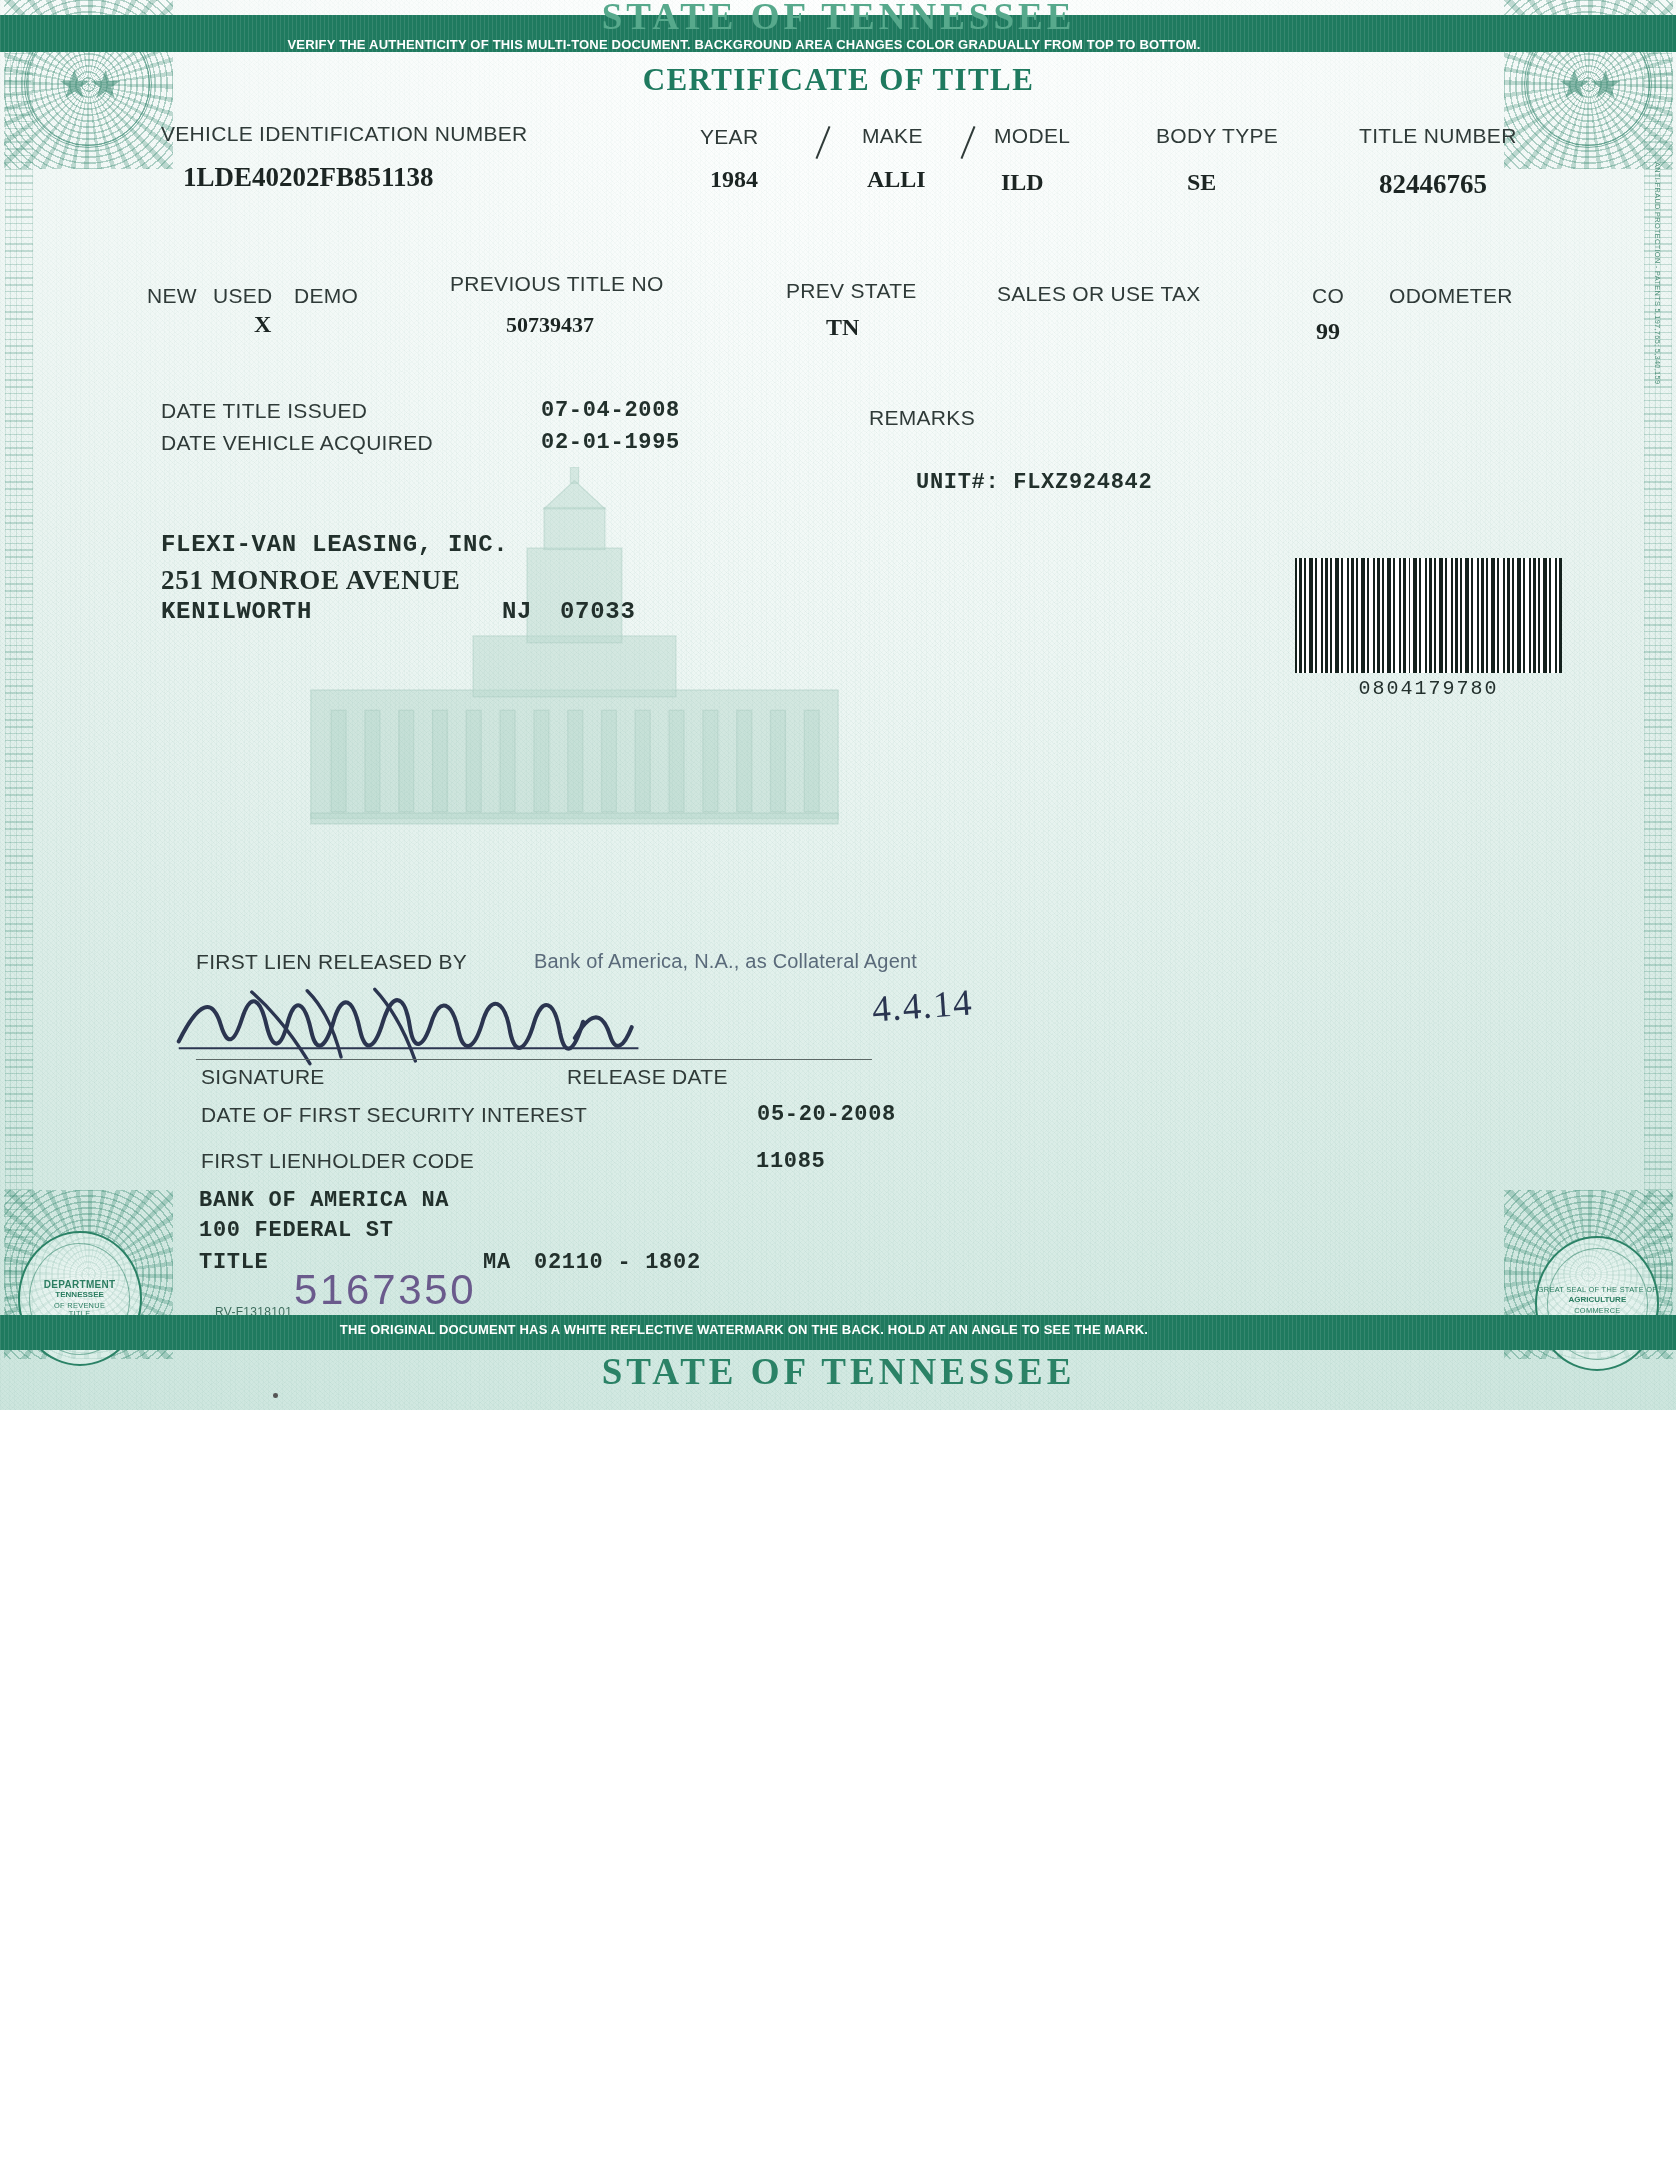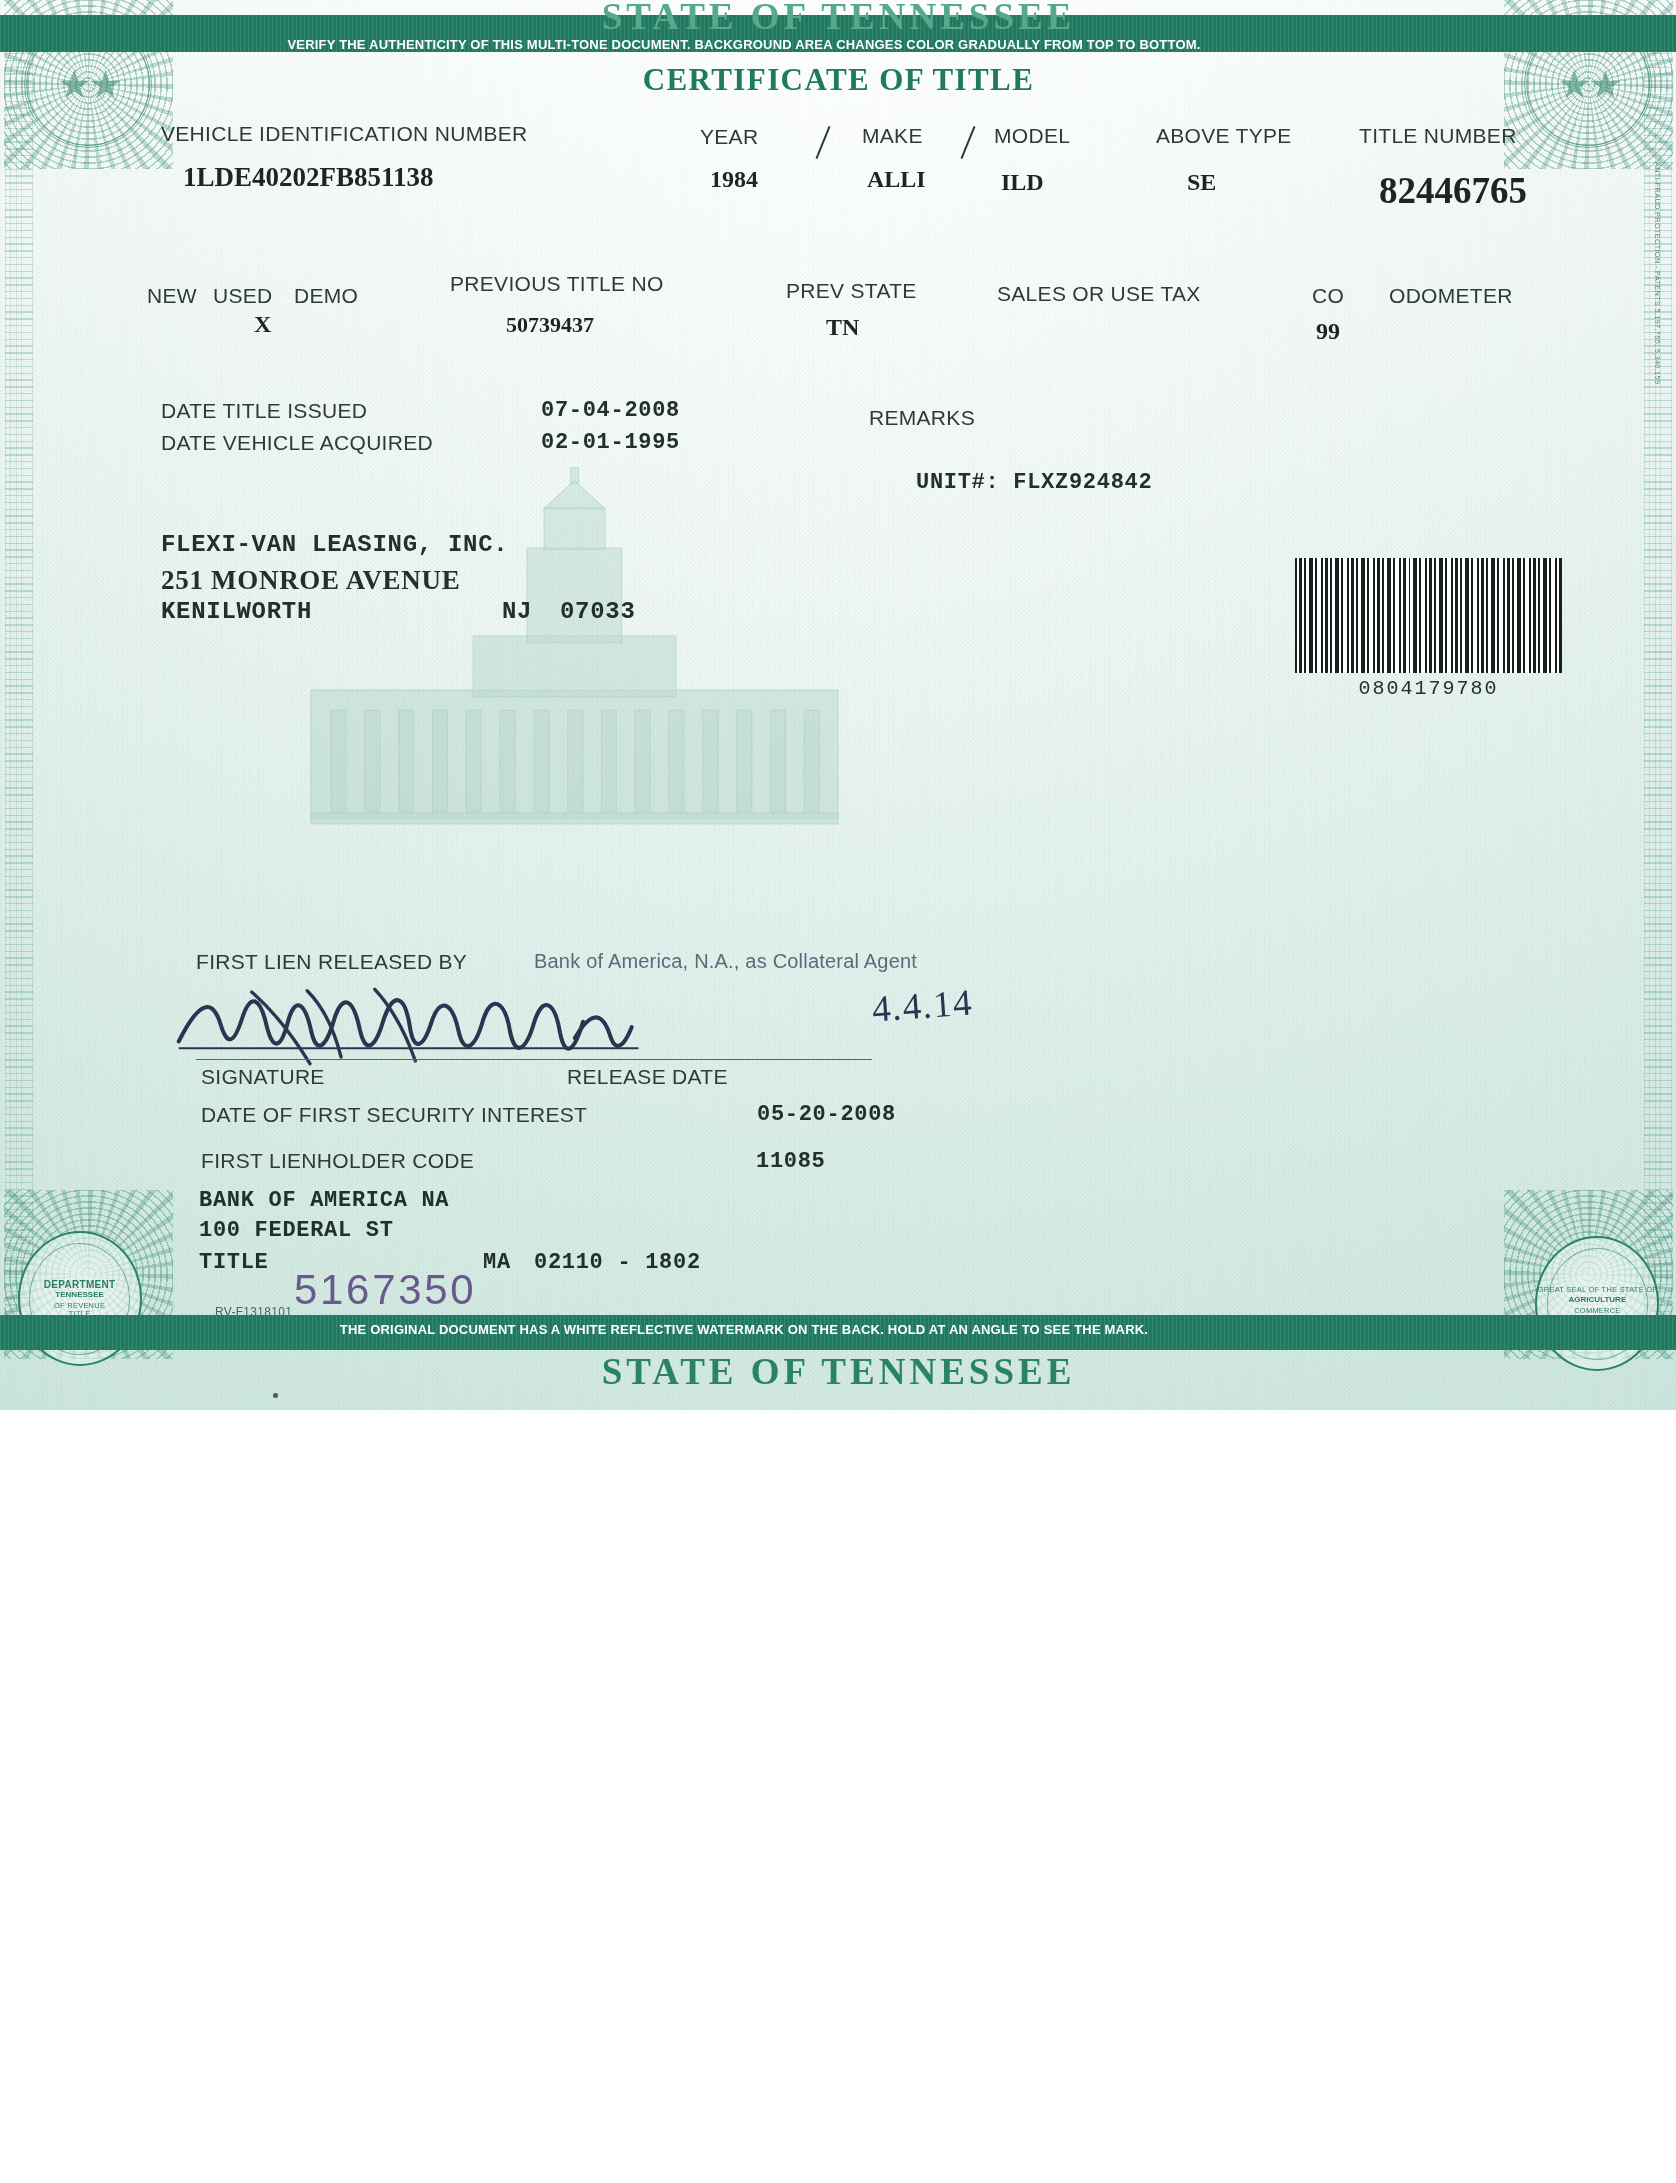--- a/index.html
+++ b/index.html
@@ -266,32 +266,32 @@
   <div class="band" id="band-top"></div>
   <div class="state-title" id="state-title-top">STATE OF TENNESSEE</div>
   <div class="band-note" id="note-top">VERIFY THE AUTHENTICITY OF THIS MULTI-TONE DOCUMENT. BACKGROUND AREA CHANGES COLOR GRADUALLY FROM TOP TO BOTTOM.</div>
 
   <div id="cert-heading">CERTIFICATE OF TITLE</div>
 
   <div class="lbl" style="left:161px; top:122px;">VEHICLE IDENTIFICATION NUMBER</div>
   <div class="lbl" style="left:700px; top:125px;">YEAR</div>
   <div class="lbl" style="left:862px; top:124px;">MAKE</div>
   <div class="lbl" style="left:994px; top:124px;">MODEL</div>
-  <div class="lbl" style="left:1156px; top:124px;">ABOVE TYPE</div>
+  <div class="lbl" style="left:1156px; top:124px;">BODY TYPE</div>
   <div class="lbl" style="left:1359px; top:124px;">TITLE NUMBER</div>
 
   <div class="slash" style="left:822px; top:125px;"></div>
   <div class="slash" style="left:967px; top:125px;"></div>
 
   <div class="val-serif" style="left:183px; top:162px; font-size:27px;">1LDE40202FB851138</div>
   <div class="val-serif" style="left:710px; top:166px;">1984</div>
   <div class="val-serif" style="left:867px; top:166px;">ALLI</div>
   <div class="val-serif" style="left:1001px; top:169px;">ILD</div>
   <div class="val-serif" style="left:1187px; top:169px;">SE</div>
-  <div class="val-serif" style="left:1379px; top:169px; font-size:37px;">82446765</div>
+  <div class="val-serif" style="left:1379px; top:169px; font-size:27px;">82446765</div>
 
   <div class="lbl" style="left:147px; top:284px;">NEW</div>
   <div class="lbl" style="left:213px; top:284px;">USED</div>
   <div class="lbl" style="left:294px; top:284px;">DEMO</div>
   <div class="val-serif" style="left:254px; top:311px;">X</div>
 
   <div class="lbl" style="left:450px; top:272px;">PREVIOUS TITLE NO</div>
   <div class="val-serif" style="left:506px; top:312px; font-size:22px;">50739437</div>
 
   <div class="lbl" style="left:786px; top:279px;">PREV STATE</div>

